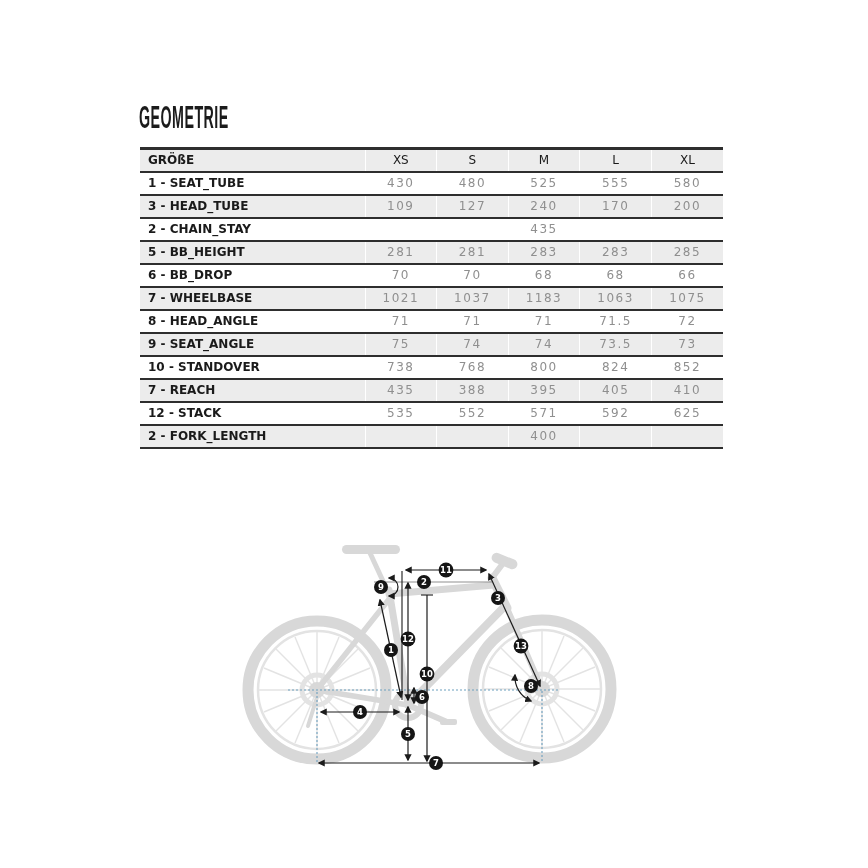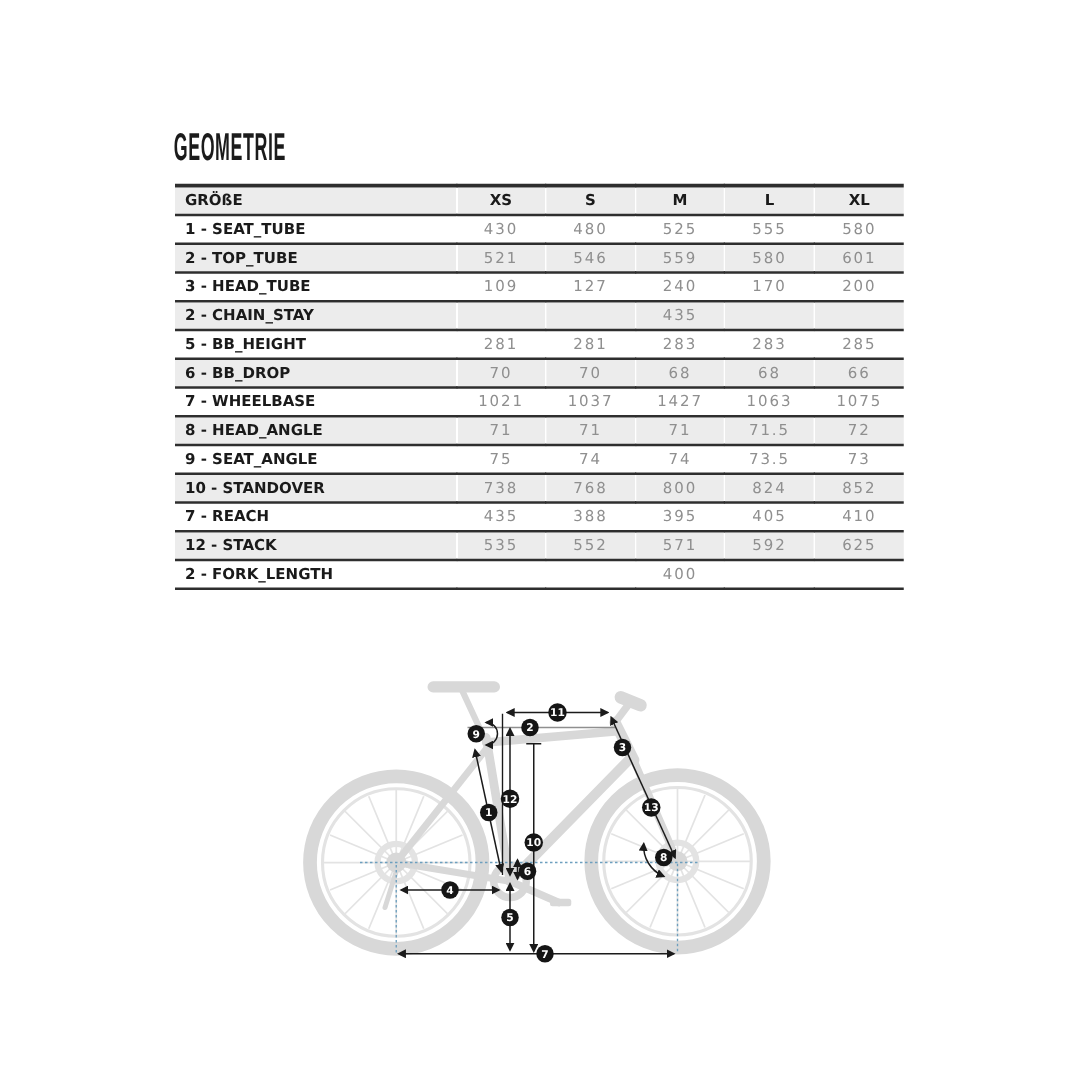--- a/index.html
+++ b/index.html
@@ -25,21 +25,21 @@
   table.geo thead tr{background:#ececec;}
   table.geo tbody tr:nth-child(even){background:#ececec;}
   table.geo th,table.geo td{
     padding:0;margin:0;vertical-align:middle;
     font-size:12px;line-height:21px;white-space:nowrap;overflow:hidden;
   }
   table.geo th+th, table.geo td+td{border-left:1px solid #ffffff;}
   table.geo .lbl{
     text-align:left;padding-left:8px;font-weight:bold;color:#1a1a1a;
   }
-  table.geo th{font-weight:bold;color:#1a1a1a;text-align:center;}
+  table.geo th{font-weight:normal;color:#1a1a1a;text-align:center;}
   table.geo td.val{
     text-align:center;color:#8f8f8f;letter-spacing:1.5px;font-weight:normal;
   }
   .diagram{position:absolute;left:230px;top:515px;}
   .sil{stroke:#d8d8d8;fill:none;stroke-linecap:round;}
   .silfill{fill:#d8d8d8;stroke:none;}
   .sil-light{stroke:#e3e3e3;fill:none;}
   .dim{stroke:#1b1b1b;stroke-width:1.2;fill:none;
        marker-start:url(#ahS);marker-end:url(#ahE);}
   .dimend{stroke:#1b1b1b;stroke-width:1.2;fill:none;marker-end:url(#ahE);}
@@ -80,28 +80,20 @@
     <tbody>
         <tr>
           <td class="lbl">1 - SEAT_TUBE</td>
           <td class="val">430</td>
           <td class="val">480</td>
           <td class="val">525</td>
           <td class="val">555</td>
           <td class="val">580</td>
         </tr>
         <tr>
-          <td class="lbl">2 - TOP_TUBE</td>
-          <td class="val">521</td>
-          <td class="val">546</td>
-          <td class="val">559</td>
-          <td class="val">580</td>
-          <td class="val">601</td>
-        </tr>
-        <tr>
           <td class="lbl">3 - HEAD_TUBE</td>
           <td class="val">109</td>
           <td class="val">127</td>
           <td class="val">240</td>
           <td class="val">170</td>
           <td class="val">200</td>
         </tr>
         <tr>
           <td class="lbl">2 - CHAIN_STAY</td>
           <td class="val"></td>
@@ -123,21 +115,21 @@
           <td class="val">70</td>
           <td class="val">70</td>
           <td class="val">68</td>
           <td class="val">68</td>
           <td class="val">66</td>
         </tr>
         <tr>
           <td class="lbl">7 - WHEELBASE</td>
           <td class="val">1021</td>
           <td class="val">1037</td>
-          <td class="val">1427</td>
+          <td class="val">1183</td>
           <td class="val">1063</td>
           <td class="val">1075</td>
         </tr>
         <tr>
           <td class="lbl">8 - HEAD_ANGLE</td>
           <td class="val">71</td>
           <td class="val">71</td>
           <td class="val">71</td>
           <td class="val">71.5</td>
           <td class="val">72</td>

